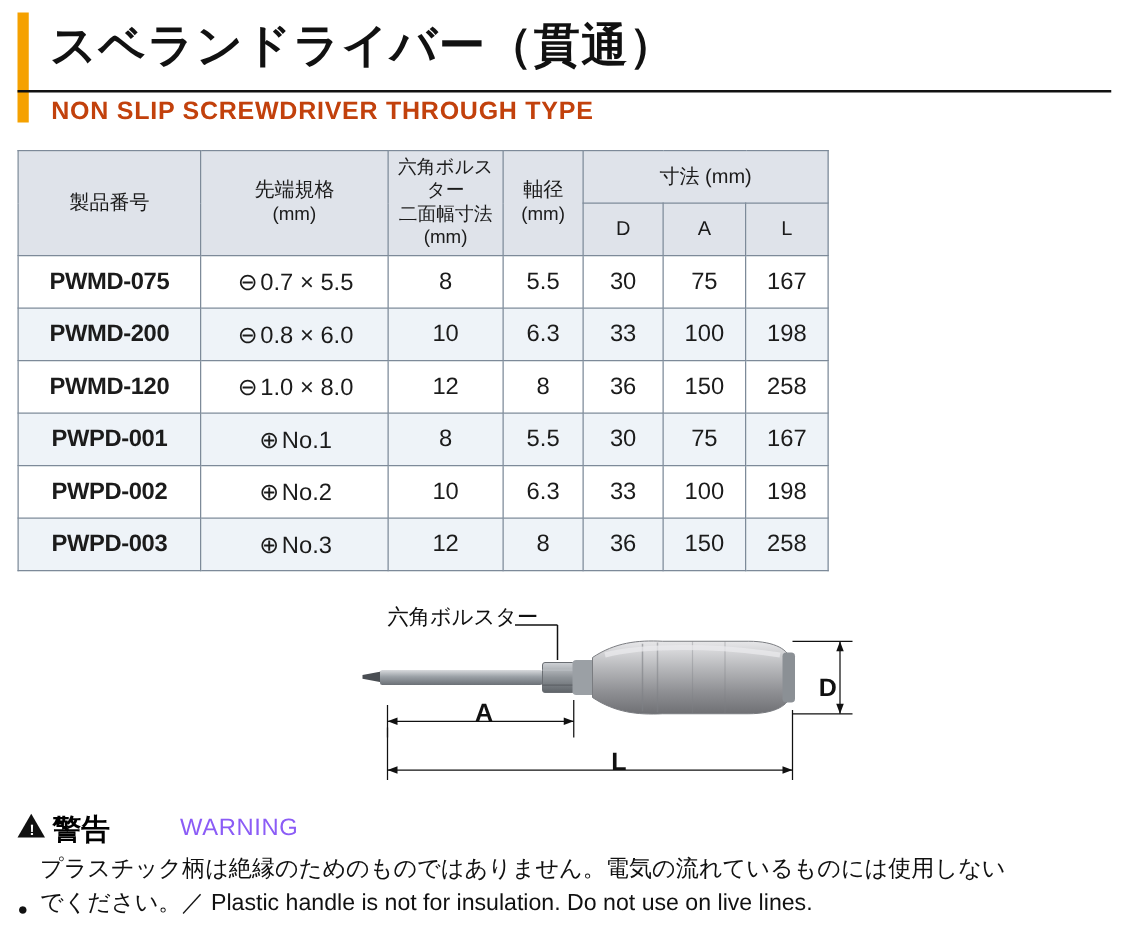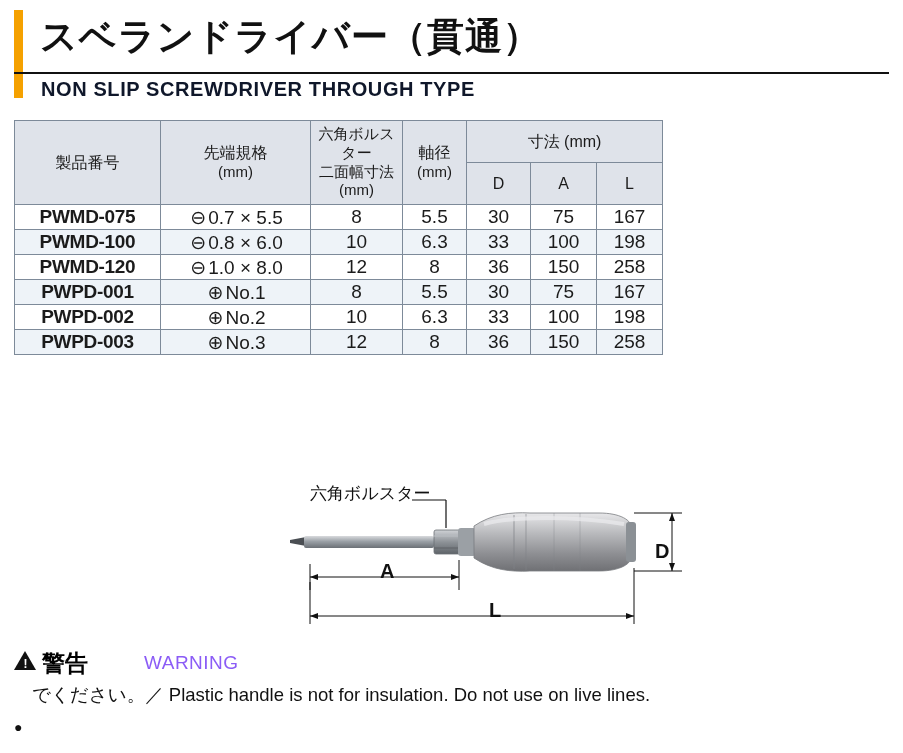--- a/index.html
+++ b/index.html
@@ -20,21 +20,21 @@
     width: 9px; height: 88px; background: #f5a100;
   }
   .title-jp {
     position: absolute; left: 40px; top: 12px;
     font-size: 37px; font-weight: bold; letter-spacing: 1px;
     color: #111; white-space: nowrap;
   }
   .title-en {
     position: absolute; left: 41px; top: 78px;
     font-size: 20px; font-weight: bold; letter-spacing: 0.6px;
-    color: #0f172a; white-space: nowrap;
+    color: #c2410c; white-space: nowrap;
   }
   .header-rule {
     position: absolute; left: 14px; top: 72px; width: 875px; height: 2px;
     background: #111;
   }
 
   
   .table-wrap { position: absolute; left: 14px; top: 120px; width: 648px; }
   table.spec {
     border-collapse: collapse;
@@ -49,21 +49,21 @@
     color: #1b1b1b;
   }
   table.spec thead th {
     background: #dfe3ea;
     font-weight: normal;
     font-size: 16px;
     line-height: 1.25;
     padding: 4px 2px;
   }
   .th-sub { font-size: 15px; }
-  table.spec tbody td { height: 25px; padding: 0 8px; }
+  table.spec tbody td { height: 42px; padding: 0 8px; }
   table.spec tbody tr:nth-child(odd) td { background: #ffffff; }
   table.spec tbody tr:nth-child(even) td { background: #eef3f8; }
   td.model {
     text-align: left;
     font-size: 22px;
     font-weight: bold;
     letter-spacing: -0.3px;
     padding-left: 8px;
   }
   td.tip {
@@ -175,21 +175,21 @@
         <tr>
           <td class="model">PWMD-075</td>
           <td class="tip"><span class="glyph">⊖</span><span>0.7 × 5.5</span></td>
           <td class="num">8</td>
           <td class="num">5.5</td>
           <td class="dim">30</td>
           <td class="dim">75</td>
           <td class="dim">167</td>
         </tr>
         <tr>
-          <td class="model">PWMD-100</td>
+          <td class="model">PWMD-200</td>
           <td class="tip"><span class="glyph">⊖</span><span>0.8 × 6.0</span></td>
           <td class="num">10</td>
           <td class="num">6.3</td>
           <td class="dim">33</td>
           <td class="dim">100</td>
           <td class="dim">198</td>
         </tr>
         <tr>
           <td class="model">PWMD-120</td>
           <td class="tip"><span class="glyph">⊖</span><span>1.0 × 8.0</span></td>
@@ -310,17 +310,18 @@
 
   <div class="warning">
     <div class="warn-head">
       <div class="warn-tri"></div>
       <div class="warn-tri-inner">!</div>
       <div class="warn-jp">警告</div>
       <div class="warn-en">WARNING</div>
     </div>
     <div class="warn-body">
       <span class="warn-bullet">●</span>
+      <div class="warn-line1">プラスチック柄は絶縁のためのものではありません。電気の流れているものには使用しない</div>
       <div class="warn-line2">でください。／ Plastic handle is not for insulation. Do not use on live lines.</div>
     </div>
   </div>
 
 </div>
 
 </body></html>

